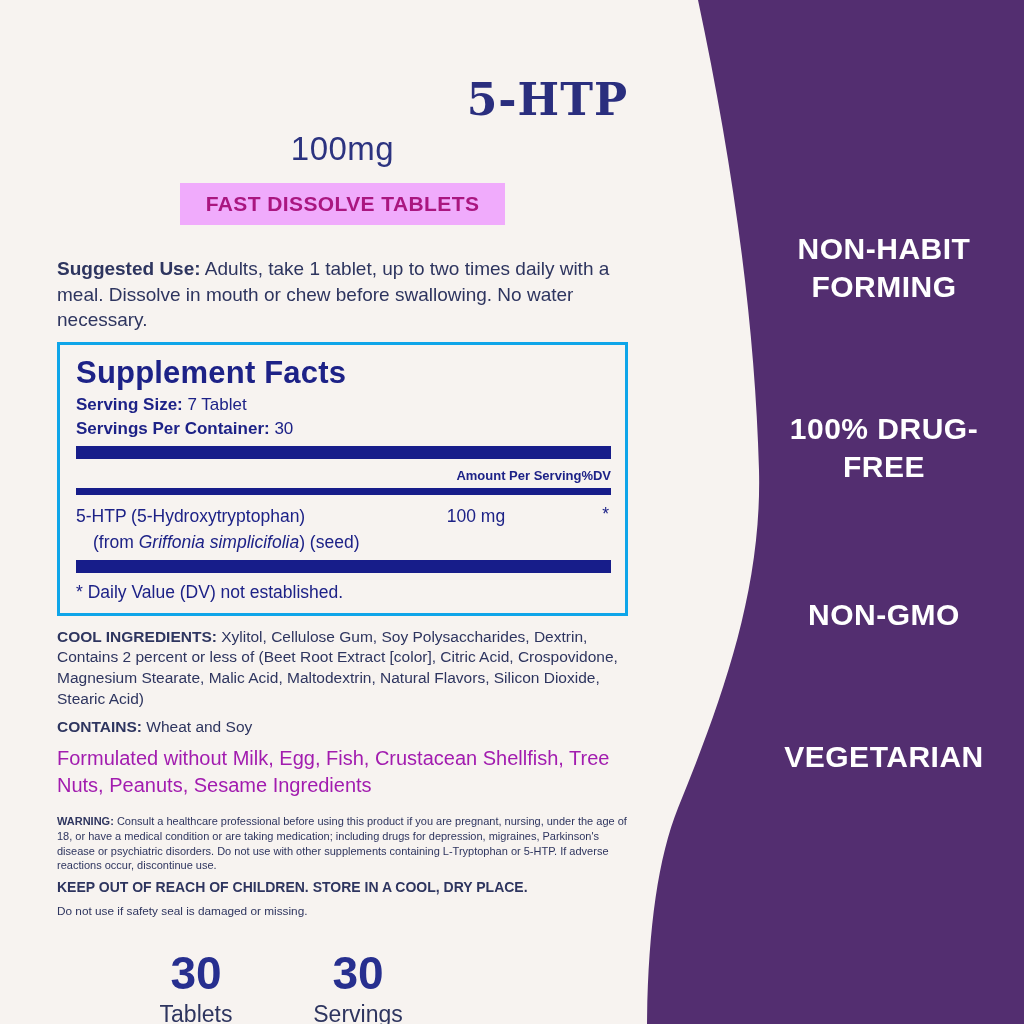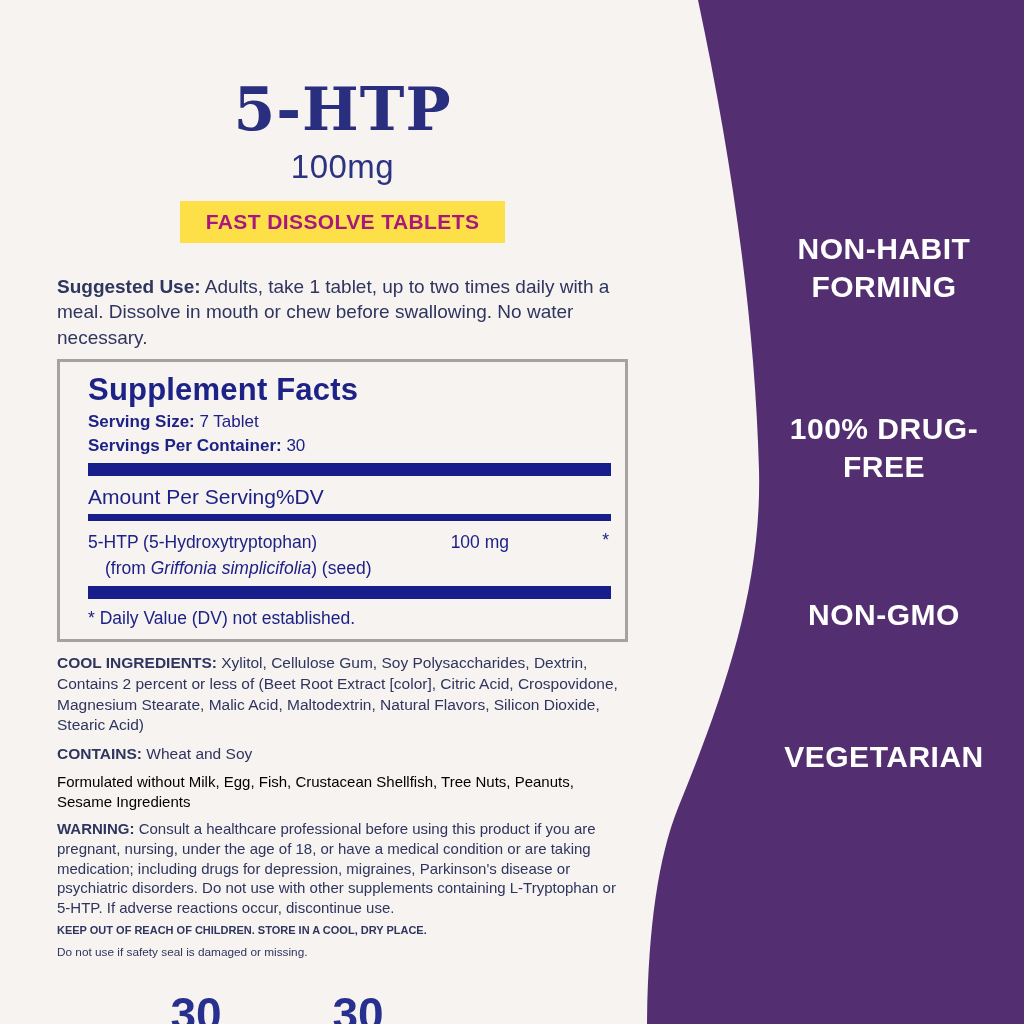--- a/index.html
+++ b/index.html
@@ -23,56 +23,56 @@
   .claim-1 { top: 410px; }
   .claim-2 { top: 596px; }
   .claim-3 { top: 738px; }
 
   .label-col { position: absolute; top: 0; left: 57px; width: 571px; z-index: 3; }
 
   .title-wrap { text-align: center; }
   .product-title {
     margin-top: 76px;
     font-family: "DejaVu Serif", "Liberation Serif", serif;
-    font-weight: 700; font-size: 60px; line-height: 1.1;
-    color: #2a2e7e; letter-spacing: 1px;
+    font-weight: 700; font-size: 44px; line-height: 1.1;
+    color: #2a2e7e; letter-spacing: 1px; text-align: right;
   }
   .product-dosage { margin-top: 6px; font-size: 33px; color: #2c3380; letter-spacing: 0.5px; }
   .badge {
     display: inline-block; margin-top: 15px;
-    background: #fde047; color: #aa1680;
+    background: #f0abfc; color: #aa1680;
     font-weight: 800; font-size: 21px; letter-spacing: 0.4px;
     padding: 9px 26px;
   }
   .suggested { margin-top: 31px; font-size: 19px; line-height: 1.34; color: #2e355f; }
   .b { font-weight: 700; }
 
   .facts-box {
     margin-top: 9px;
-    border: 3px solid #a3a3a3;
-    padding: 10px 14px 10px 28px;
+    border: 3px solid #0ea5e9;
+    padding: 10px 14px 10px 16px;
     color: #1d2287;
   }
   .facts-title { font-size: 31px; font-weight: 800; color: #1d2287; letter-spacing: 0.2px; }
   .facts-line { margin-top: 4px; font-size: 17px; color: #1d2287; }
   .bar-thick { height: 13px; background: #171d8a; margin-top: 7px; }
   .bar-thin  { height: 7px;  background: #171d8a; margin-top: 5px; }
-  .facts-header { display: flex; justify-content: flex-start; margin-top: 9px; font-size: 21px; font-weight: 400; }
+  .facts-header { display: flex; justify-content: flex-end; margin-top: 9px; font-size: 13px; font-weight: 700; }
   .ing-row { position: relative; margin-top: 11px; font-size: 17.5px; }
   .ing-amount { position: absolute; left: 68%; top: 0; margin-left: 7px; }
   .ing-dv { position: absolute; right: 2px; top: -2px; }
   .ing-sub { margin-top: 5px; padding-left: 17px; font-size: 17.5px; }
   .em { font-style: italic; }
   .footnote { margin-top: 9px; font-size: 17.5px; color: #1d2287; }
 
   .small-para { margin-top: 11px; font-size: 15.5px; line-height: 1.33; color: #2e355f; }
   .contains-line { margin-top: 9px; font-size: 15.5px; color: #2e355f; }
-  .formulated { margin-top: 9px; font-size: 15px; line-height: 1.33; color: #000000; }
-  .fine-print { margin-top: 7px; font-size: 15px; line-height: 1.33; color: #2e355f; }
-  .fine-bold { margin-top: 6px; font-size: 11px; font-weight: 700; color: #2e355f; }
+  .formulated { margin-top: 9px; font-size: 20px; line-height: 1.33; color: #a21caf; }
+  .fine-print { margin-top: 16px; font-size: 11px; line-height: 1.33; color: #2e355f; }
+  .fine-bold { margin-top: 6px; font-size: 14px; font-weight: 700; color: #2e355f; }
   .fine-reg { margin-top: 9px; font-size: 11.8px; color: #2e355f; }
 
   .counts { display: flex; margin-top: 32px; padding-left: 58px; }
   .count-item { width: 162px; text-align: center; }
   .count-value { font-size: 46px; font-weight: 800; color: #272f8f; line-height: 1.0; }
   .count-label { margin-top: 5px; font-size: 23px; color: #2e355f; }
 </style>
 </head>
 <body>
 

